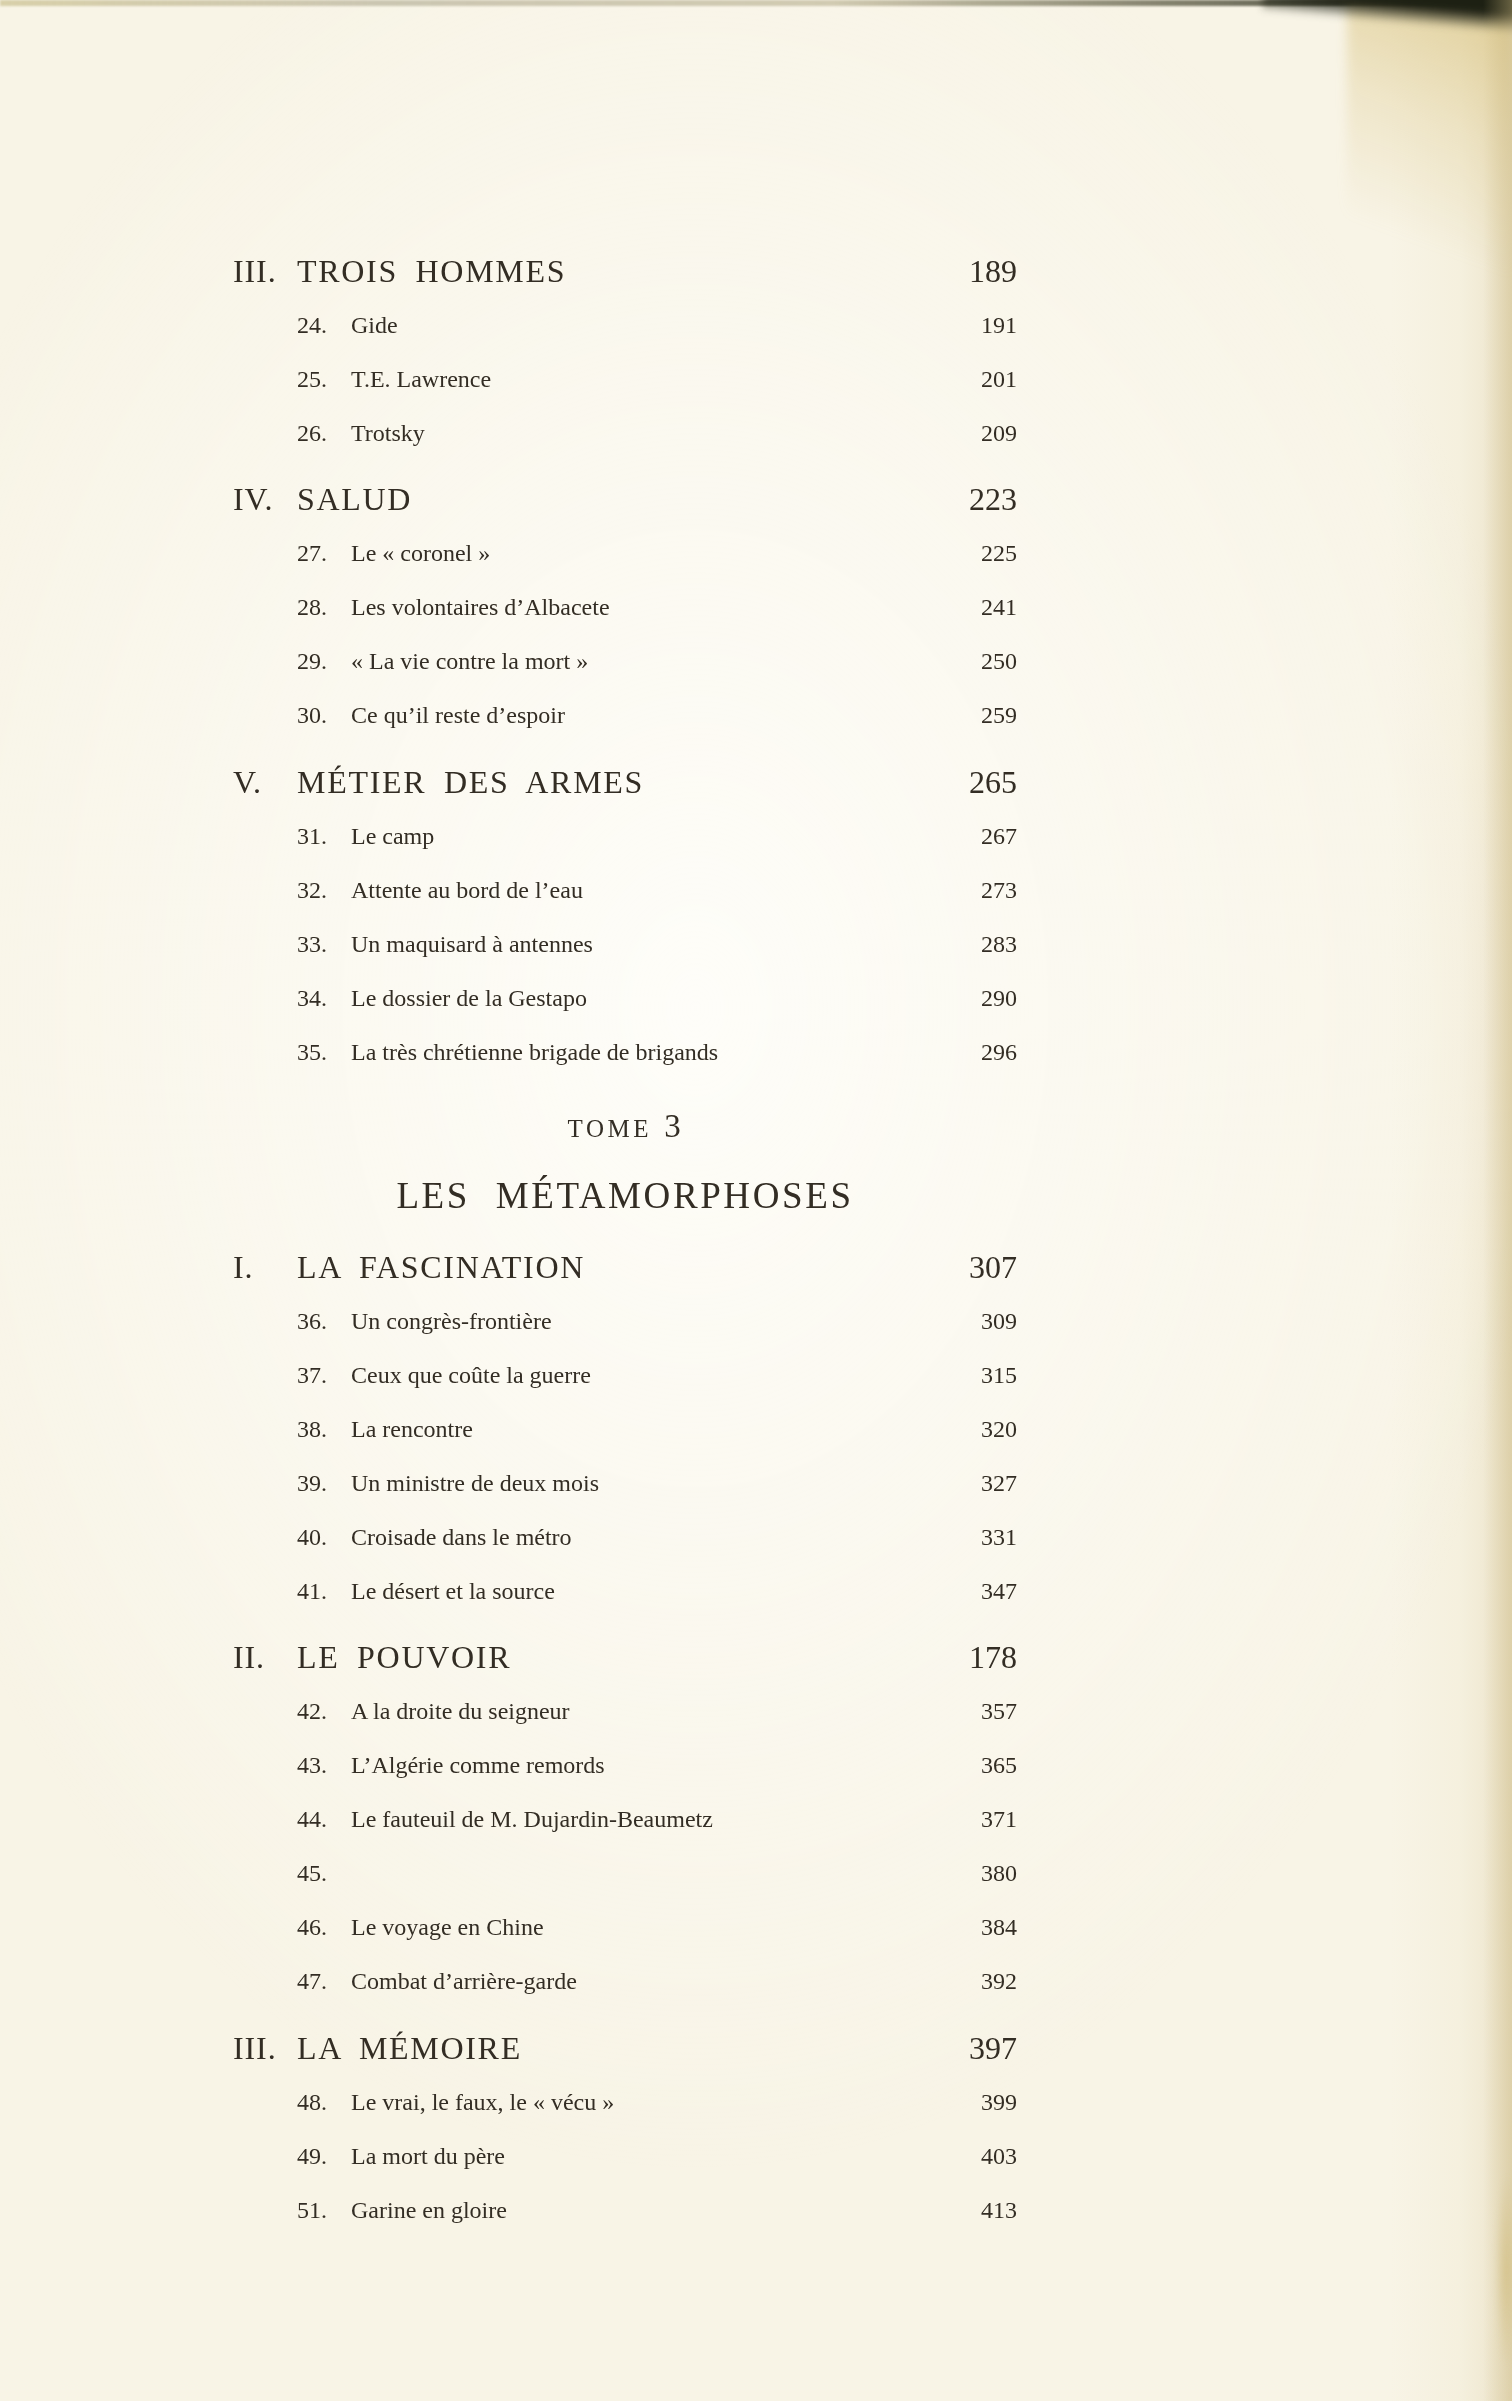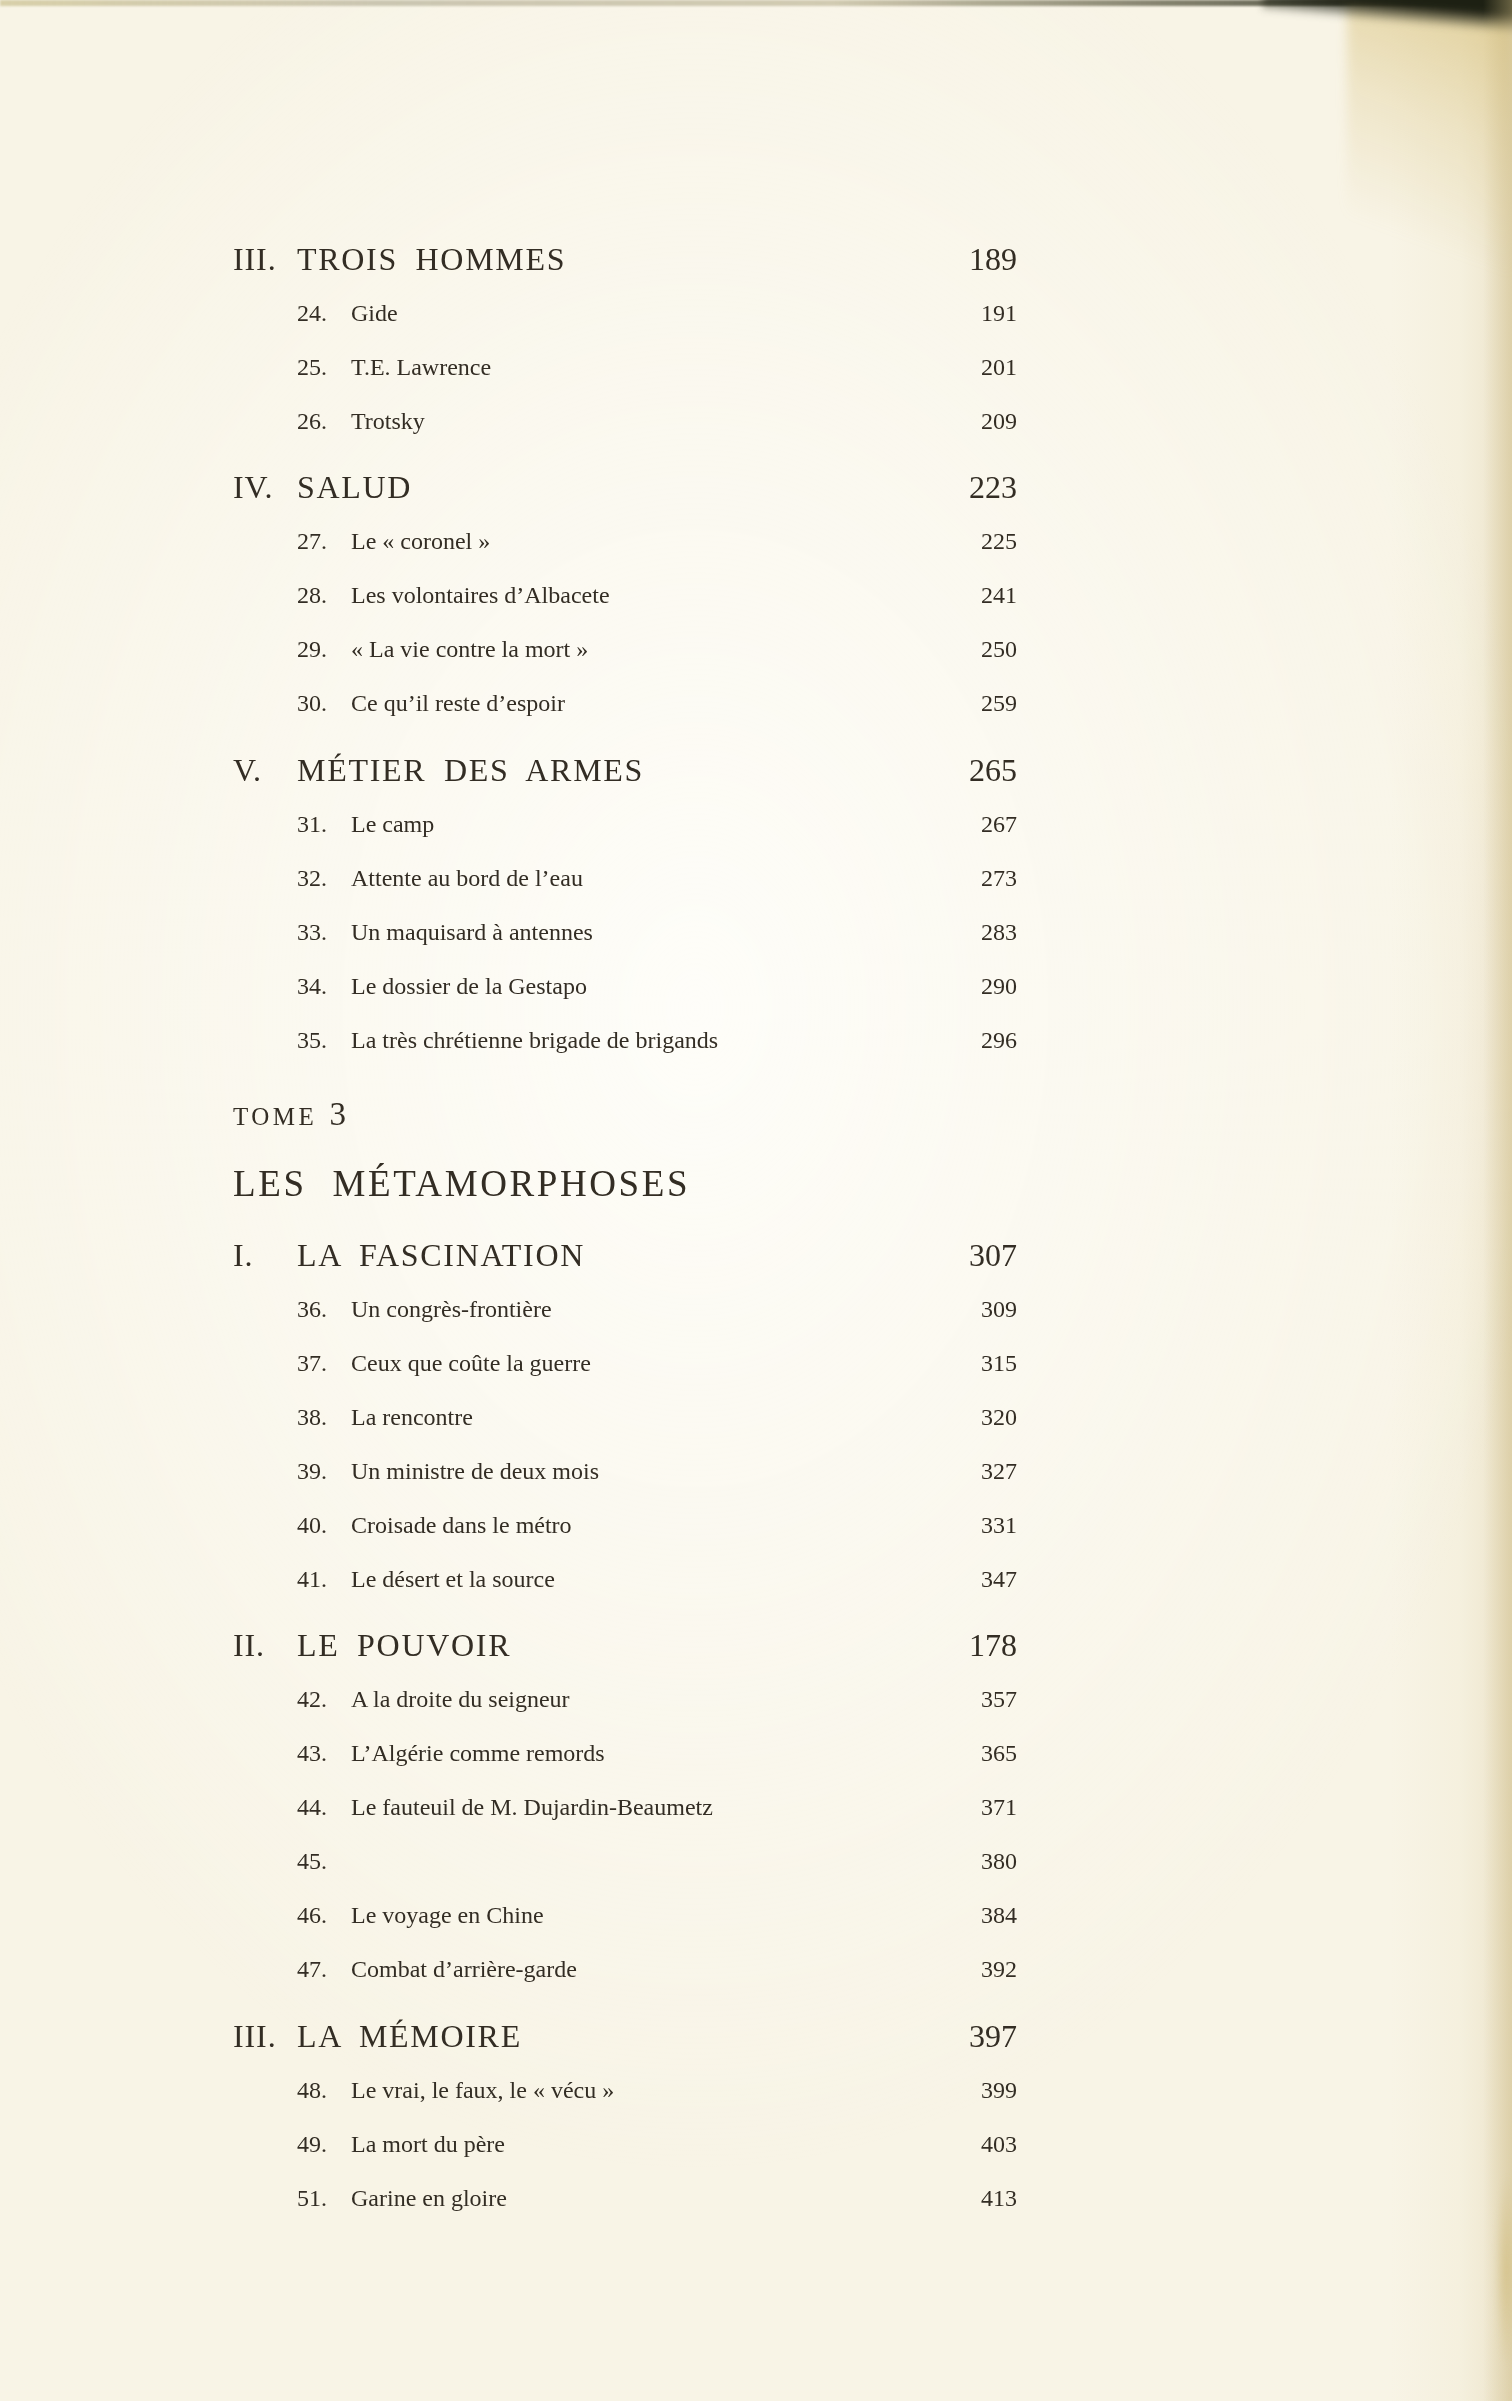--- a/index.html
+++ b/index.html
@@ -43,21 +43,21 @@
   .bottom-corner {
     position: absolute; right: -5.2px; bottom: 35px; width: 23px; height: 192px;
     background: radial-gradient(closest-side, rgba(206,184,116,.55), rgba(206,184,116,0));
     filter: blur(2.6px);
   }
 
   
   .toc {
     position: absolute;
     left: 233px;
-    top: 220px;
+    top: 232px;
     width: 784px;
   }
   .row {
     display: flex;
     align-items: baseline;
     line-height: 54px;
     white-space: nowrap;
   }
   .section { margin-top: 12.2px; }
   .section-head { font-size: 32px; }
@@ -72,21 +72,21 @@
     word-spacing: 7.9px;
   }
   .entry { font-size: 24px; padding-left: 64px; }
   .entry .eno {
     display: inline-block;
     width: 54px;
     flex: 0 0 54px;
   }
   .pg { margin-left: auto; text-align: left; }
 
-  .tome { text-align: left; margin-top: 17.5px; }
+  .tome { text-align: center; margin-top: 17.5px; }
   .tome-line1 { line-height: 61px; letter-spacing: 1.7px; }
   .tome-label { font-size: 25px; letter-spacing: 3.5px; }
   .tome-number { font-size: 33px; margin-left: 12.2px; }
   .volume-title {
     font-size: 37px;
     line-height: 65px;
     letter-spacing: 2.6px;
     word-spacing: 14px;
     margin-bottom: 7px;
   }

